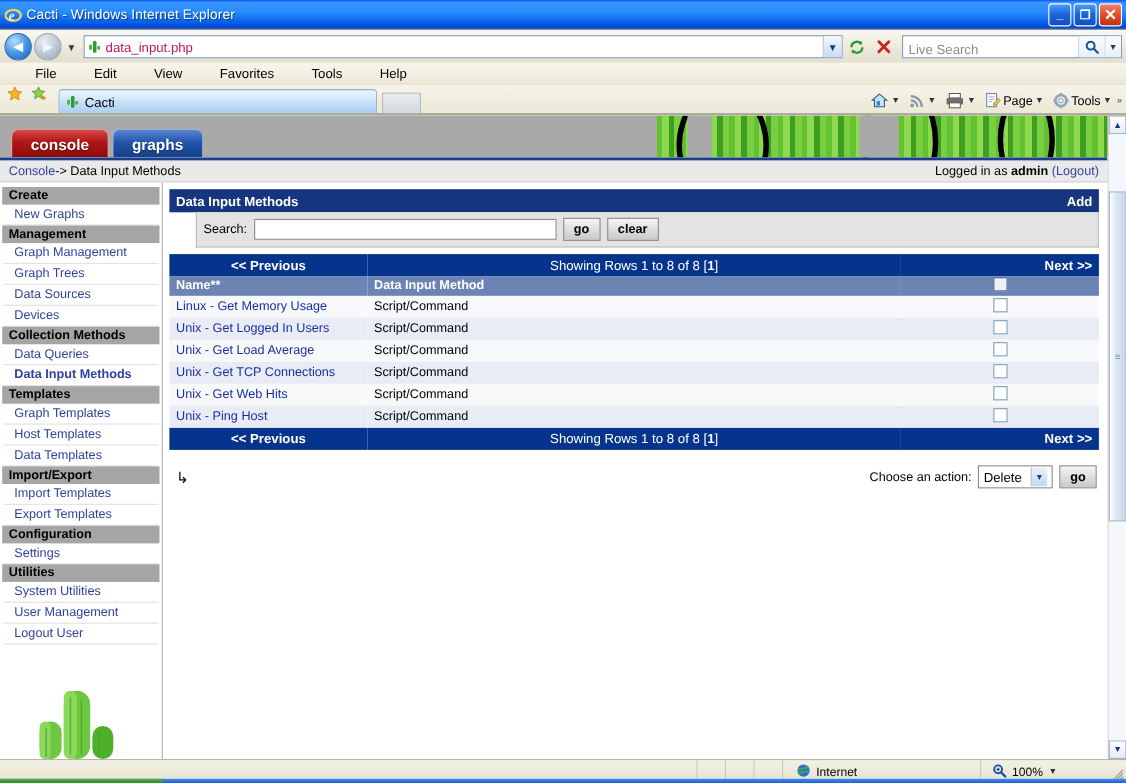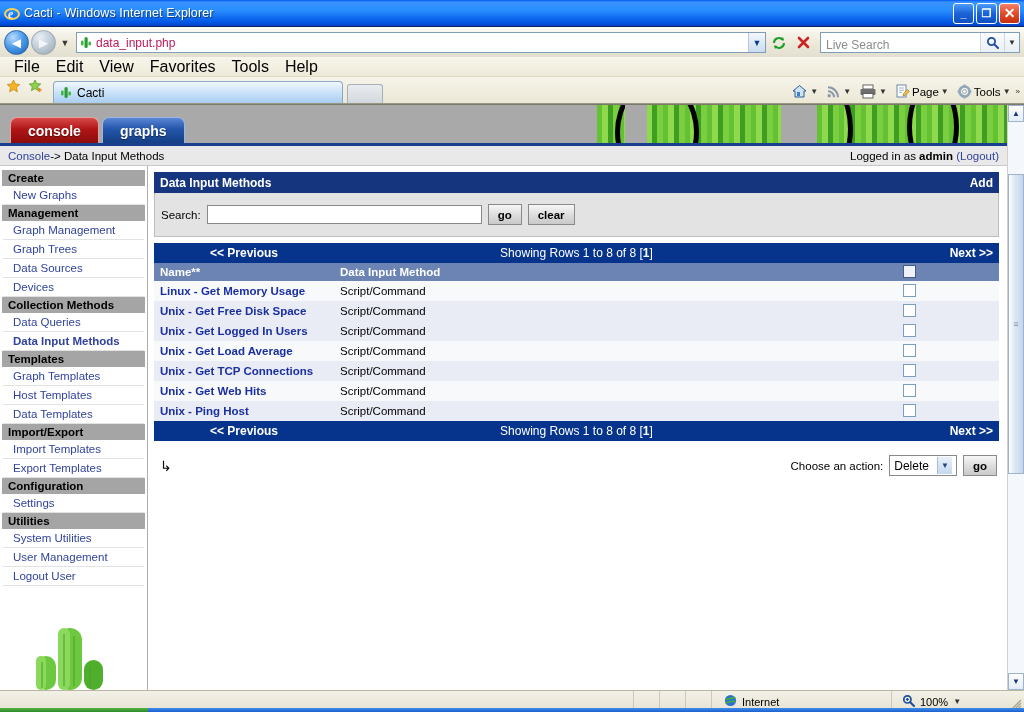--- a/index.html
+++ b/index.html
@@ -122,21 +122,21 @@
   }
 
   
   .menubar {
     height: 20px; display: flex; align-items: center;
     padding-left: 7px; gap: 2px;
     background: linear-gradient(to bottom, #f7f5ec, #eeead9);
     border-bottom: 1px solid #e0dcc8;
   }
   .menu-item {
-    font-size: 16px; color: #000; padding: 18px 7px;
+    font-size: 12px; color: #000; padding: 18px 7px; margin-left: 18px;
   }
 
   
   .cmdbar {
     height: 27px; display: flex; align-items: flex-end;
     background: linear-gradient(to bottom, #f6f4ea, #ece8d6);
     padding-left: 6px; gap: 4px;
     border-bottom: 1px solid #9a9684;
   }
   .fav-icons { display: flex; align-items: center; gap: 7px; padding-bottom: 5px; margin-right: 6px; }
@@ -282,25 +282,26 @@
   .panel-head {
     background: #15367f; color: #fff;
     height: 21px; display: flex; align-items: center;
     padding: 0 6px; font-size: 12px; font-weight: bold;
   }
   .panel-head .add-link {
     margin-left: auto; color: #fff; text-decoration: none;
     font-weight: bold;
   }
   .search-row {
-    background: #e3e3e3; height: 44px;
+    background: #e3e3e3; height: 32px;
     display: flex; align-items: center; gap: 6px;
     padding: 0 6px;
     border-left: 1px solid #bdbdbd; border-right: 1px solid #bdbdbd;
     border-bottom: 1px solid #bdbdbd;
+    margin-left: 24px;
   }
   .search-label { font-size: 11.5px; color: #000; }
   .search-field {
     width: 275px; height: 19px;
     background: #fff; border: 1px solid #8a8a8a;
   }
   .btn-3d {
     height: 21px; min-width: 34px; padding: 0 9px;
     font-size: 11.5px; font-weight: bold; color: #000;
     background: linear-gradient(to bottom, #f6f6f6, #dcdcdc 55%, #c9c9c9);
@@ -329,21 +330,21 @@
   .colrow .c-name { width: 490px; }
   .colrow .c-method { }
   .colrow .c-check { width: 24px; text-align: center; padding: 0; }
 
   .drow td {
     font-size: 11.5px; padding: 3px 6px; height: 20px;
   }
   .drow.odd td { background: #f7f9fb; }
   .drow.even td { background: #e9ecf5; }
   .drow .n a {
-    color: #1a2fa0; font-weight: bold; text-decoration: none;
+    color: #1a2fa0; font-weight: normal; text-decoration: none;
   }
   .drow .m { color: #000; }
   .drow .ck { text-align: center; padding: 0; }
 
   .cbx {
     width: 13px; height: 13px; display: inline-block;
     background: #fff; border: 1px solid #7b9ebd;
   }
   .cbx-hdr { background:#eef2f8; border:1px solid #44598c; }
 
@@ -651,25 +652,20 @@
               <td class="c-method">Data Input Method</td>
               <td class="c-check"><span class="cbx cbx-hdr"></span></td>
             </tr>
 
             <tr class="drow odd">
               <td class="n"><a href="#">Linux - Get Memory Usage</a></td>
               <td class="m">Script/Command</td>
               <td class="ck"><span class="cbx"></span></td>
             </tr>
             <tr class="drow even">
-              <td class="n"><a href="#">Unix - Get Free Disk Space</a></td>
-              <td class="m">Script/Command</td>
-              <td class="ck"><span class="cbx"></span></td>
-            </tr>
-            <tr class="drow even">
               <td class="n"><a href="#">Unix - Get Logged In Users</a></td>
               <td class="m">Script/Command</td>
               <td class="ck"><span class="cbx"></span></td>
             </tr>
             <tr class="drow odd">
               <td class="n"><a href="#">Unix - Get Load Average</a></td>
               <td class="m">Script/Command</td>
               <td class="ck"><span class="cbx"></span></td>
             </tr>
             <tr class="drow even">

